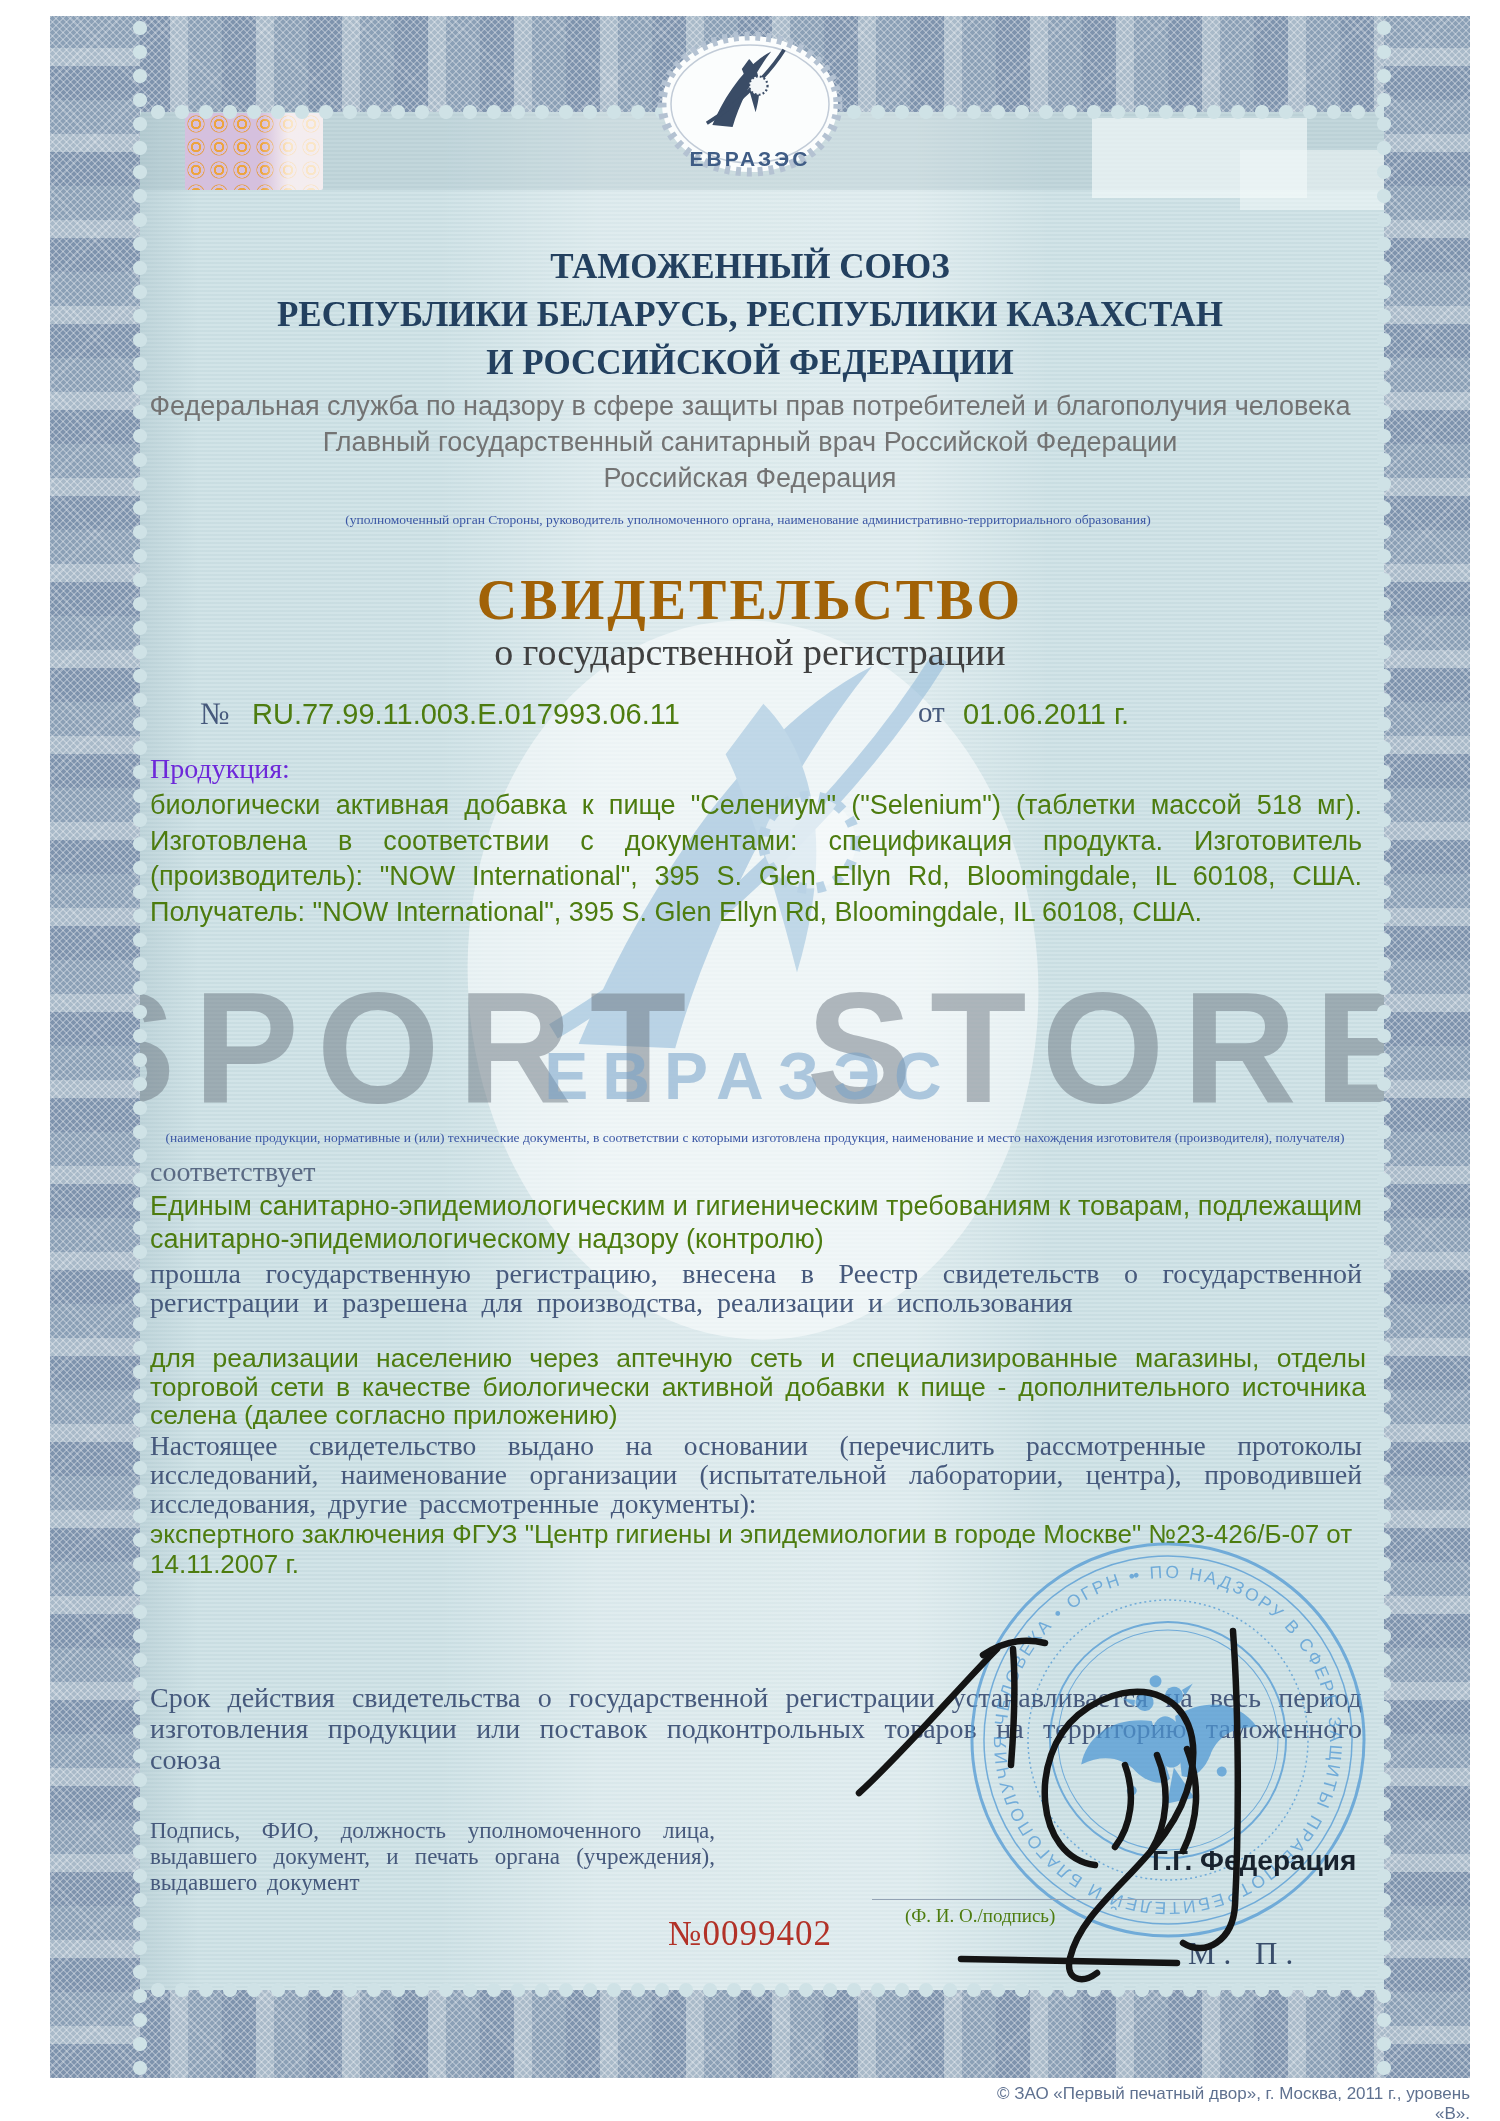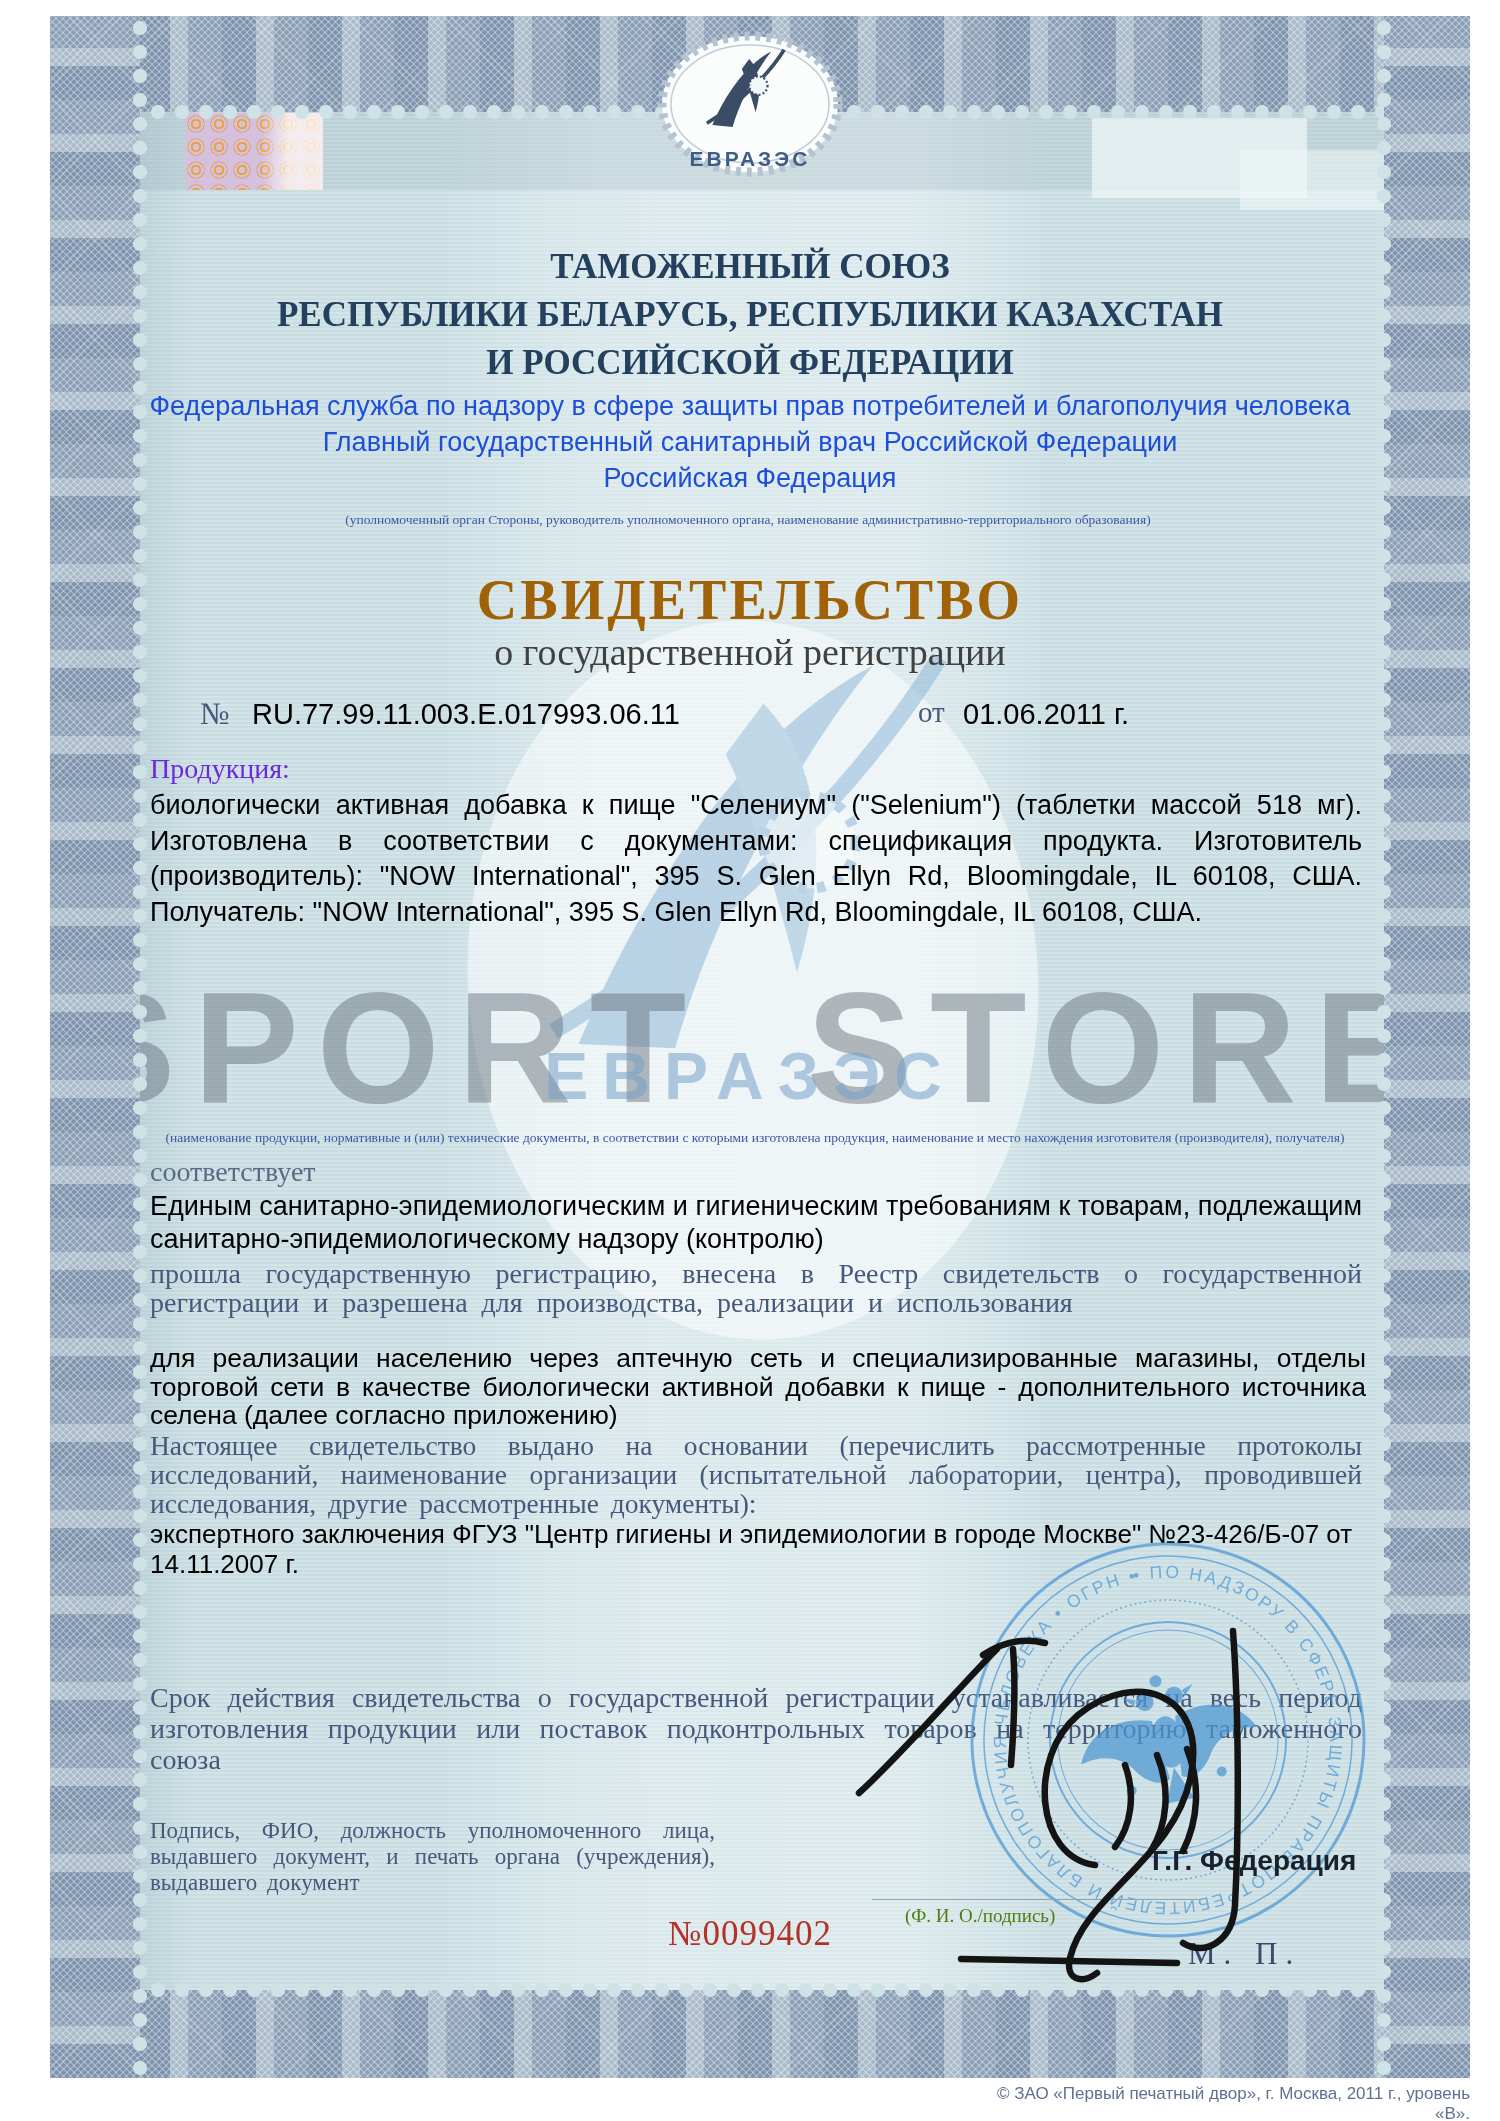--- a/index.html
+++ b/index.html
@@ -49,21 +49,21 @@
       font-family:"Liberation Sans","DejaVu Sans",sans-serif;font-weight:bold;font-size:158px;
       color:rgba(103,113,124,.48);letter-spacing:18px;line-height:1;}
   .wm-oval{left:468px;top:620px;width:570px;height:720px;background:rgba(255,255,255,.5);
       border-radius:50%;transform:rotate(-4deg);}
   .wm-evrazes{left:0;top:1038px;width:1500px;text-align:center;
       font-family:"Liberation Sans","DejaVu Sans",sans-serif;font-weight:bold;font-size:66px;
       color:rgba(116,160,200,.55);letter-spacing:14px;}
 
   .note-small{font-size:13.5px;color:#3b57a5;}
   .form-serif{color:#46597c;}
-  .typed{color:#000000;}
+  .typed{color:#4d7c0f;}
   .red-no{color:#b23228;}
 </style>
 </head>
 <body>
 
 <div id="page">
 
   <div id="paper" class="abs"></div>
   <div class="abs topstrip"></div>
 
@@ -113,21 +113,21 @@
       <circle cx="58" cy="43" r="10" fill="#f4f7f9" stroke="#3a4c66" stroke-width="2.4" stroke-dasharray="2 2.4"></circle>
     </g>
     <text x="97" y="136" text-anchor="middle" font-family="Liberation Sans, DejaVu Sans, sans-serif" font-size="21" font-weight="bold" letter-spacing="3" fill="#3f5c85">ЕВРАЗЭС</text>
   </svg>
 
   <div class="abs center" style="left:150px;top:243px;width:1200px;font-size:35px;font-weight:bold;color:#23405f;line-height:48px;">
     <div>ТАМОЖЕННЫЙ СОЮЗ</div>
     <div>РЕСПУБЛИКИ БЕЛАРУСЬ, РЕСПУБЛИКИ КАЗАХСТАН</div>
     <div>И РОССИЙСКОЙ ФЕДЕРАЦИИ</div>
   </div>
-  <div class="abs center sans" style="left:130px;top:388px;width:1240px;font-size:27px;color:#1d4ed8;line-height:36px;text-align:center;">
+  <div class="abs center sans" style="left:130px;top:388px;width:1240px;font-size:27px;color:#737373;line-height:36px;text-align:center;">
     <div>Федеральная служба по надзору в сфере защиты прав потребителей и благополучия человека</div>
     <div>Главный государственный санитарный врач Российской Федерации</div>
     <div>Российская Федерация</div>
   </div>
   <div class="abs center note-small" style="left:128px;top:512px;width:1240px;">(уполномоченный орган Стороны, руководитель уполномоченного органа, наименование административно-территориального образования)</div>
 
   <div class="abs center" style="left:150px;top:552px;width:1200px;font-size:56px;font-weight:bold;color:#a16207;letter-spacing:3px;margin-top:16px;">СВИДЕТЕЛЬСТВО</div>
   <div class="abs center" style="left:150px;top:630px;width:1200px;font-size:38px;color:#404040;">о государственной регистрации</div>
 
   <div class="abs form-serif" style="left:200px;top:696px;font-size:31px;">№</div>

